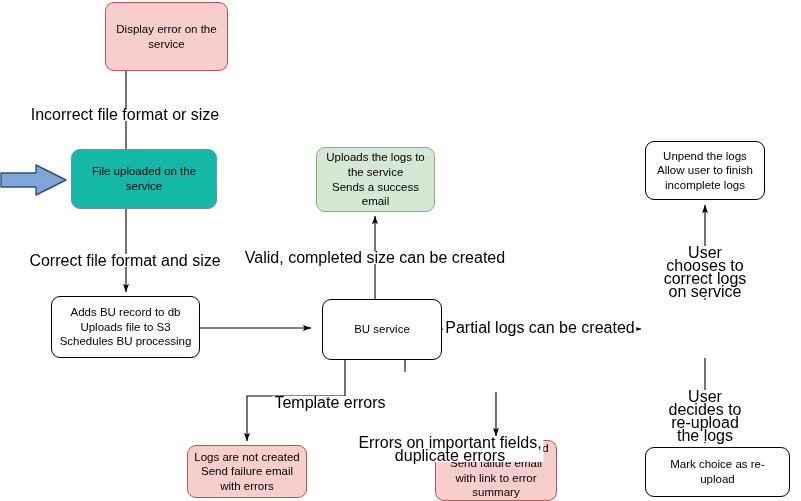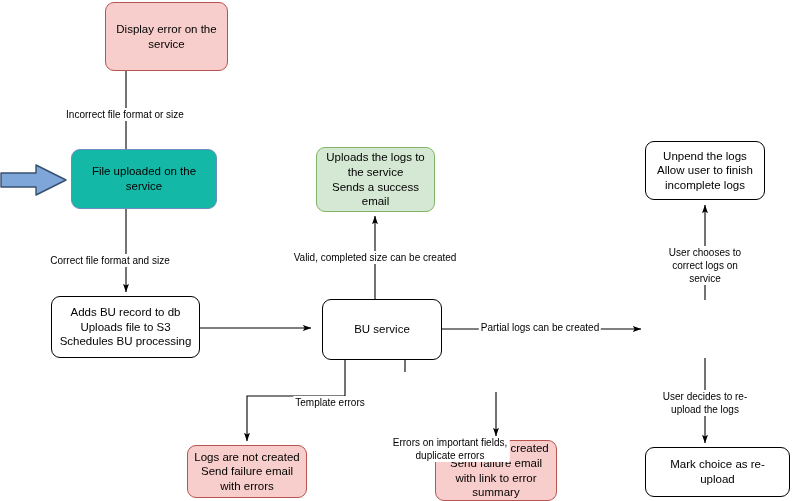--- a/index.html
+++ b/index.html
@@ -36,21 +36,21 @@
     text-align: center;
     color: #000000;
     font-size: 11.5px;
     line-height: 14.6px;
     padding: 2px 4px;
     background: #ffffff;
   }
   .node span { display: block; white-space: pre-line; }
   .edge-label {
     position: absolute;
-    font-size: 10px;
+    font-size: 16px;
     line-height: 13px;
     color: #000000;
     text-align: center;
     background: #ffffff;
     padding: 0 2px;
     white-space: pre-line;
     transform: translateX(-50%);
   }
   .edge-label.inline { background: #ffffff; }
 </style>
@@ -154,21 +154,21 @@
   </div>
 
 
   <div class="node" style="left:645px;top:447px;width:145px;height:50px;background:#ffffff;border-color:#000000;">
     <span>Mark choice as re-
 upload</span>
   </div>
 
   <div class="edge-label" style="left:125px;top:108px;">Incorrect file format or size</div>
 
-  <div class="edge-label" style="left:110px;top:254px;">Correct file format and size</div>
+  <div class="edge-label" style="left:125px;top:254px;">Correct file format and size</div>
 
   <div class="edge-label" style="left:375px;top:251px;">Valid, completed size can be created</div>
 
   <div class="edge-label inline" style="left:540px;top:321px;text-align:center;">Partial logs can be created</div>
 
   <div class="edge-label" style="left:330px;top:396px;">Template errors</div>
 
   <div class="edge-label" style="left:450px;top:388px;margin-top:48px;">Errors on important fields,
 duplicate errors</div>
 

